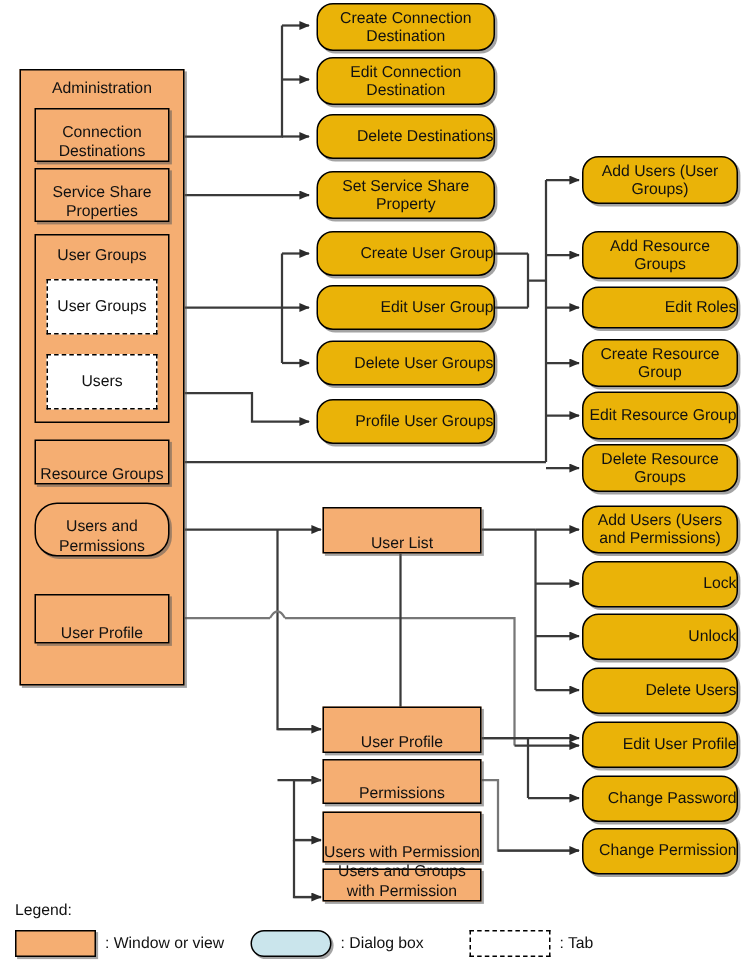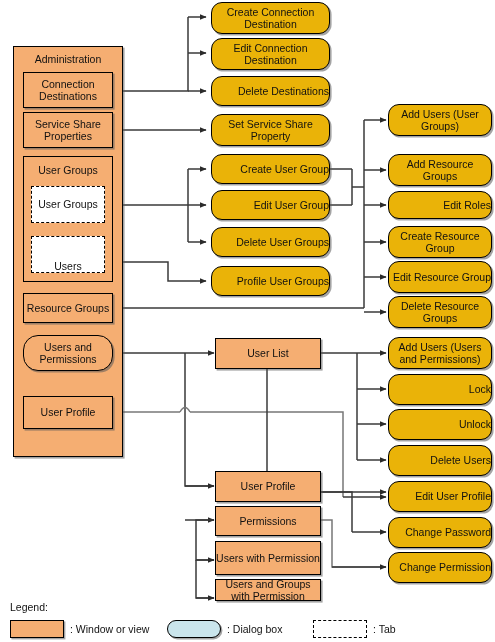--- a/index.html
+++ b/index.html
@@ -9,21 +9,21 @@
     background:#ffffff;
     font-family:"Liberation Sans", sans-serif;
     overflow:hidden;
   }
   
   .win{
     position:absolute;
     background:#F5AE72;
     border:1.4px solid #000;
     box-sizing:border-box;
-    display:flex;align-items:center;justify-content:center;
+    display:flex;align-items:flex-end;justify-content:center;
     text-align:center;
     font-size:10.5px;color:#111;
     line-height:12.5px;
     box-shadow:1.6px 1.6px 0 rgba(90,90,90,.55);
   }
   .panel{
     position:absolute;
     background:#F5AE72;
     border:1.4px solid #000;
     box-sizing:border-box;
@@ -166,21 +166,21 @@
   <div class="win" style="left:23px;top:112px;width:90px;height:36px;">
     <span>Service Share Properties</span>
   </div>
 
   <div class="group" style="left:23px;top:156px;width:90px;height:126px;">
     <div class="group-title">User Groups</div>
   </div>
   <div class="tab" style="left:31px;top:186px;width:74px;height:37px;">
     <span>User Groups</span>
   </div>
-  <div class="tab" style="left:31px;top:236px;width:74px;height:37px;align-items:flex-end;">
+  <div class="tab" style="left:31px;top:236px;width:74px;height:37px;">
     <span>Users</span>
   </div>
 
   <div class="win" style="left:23px;top:293px;width:90px;height:30px;">
     <span>Resource Groups</span>
   </div>
 
   <div class="win" style="left:23px;top:335px;width:90px;height:36px;border-radius:15px;">
     <span>Users and Permissions</span>
   </div>

